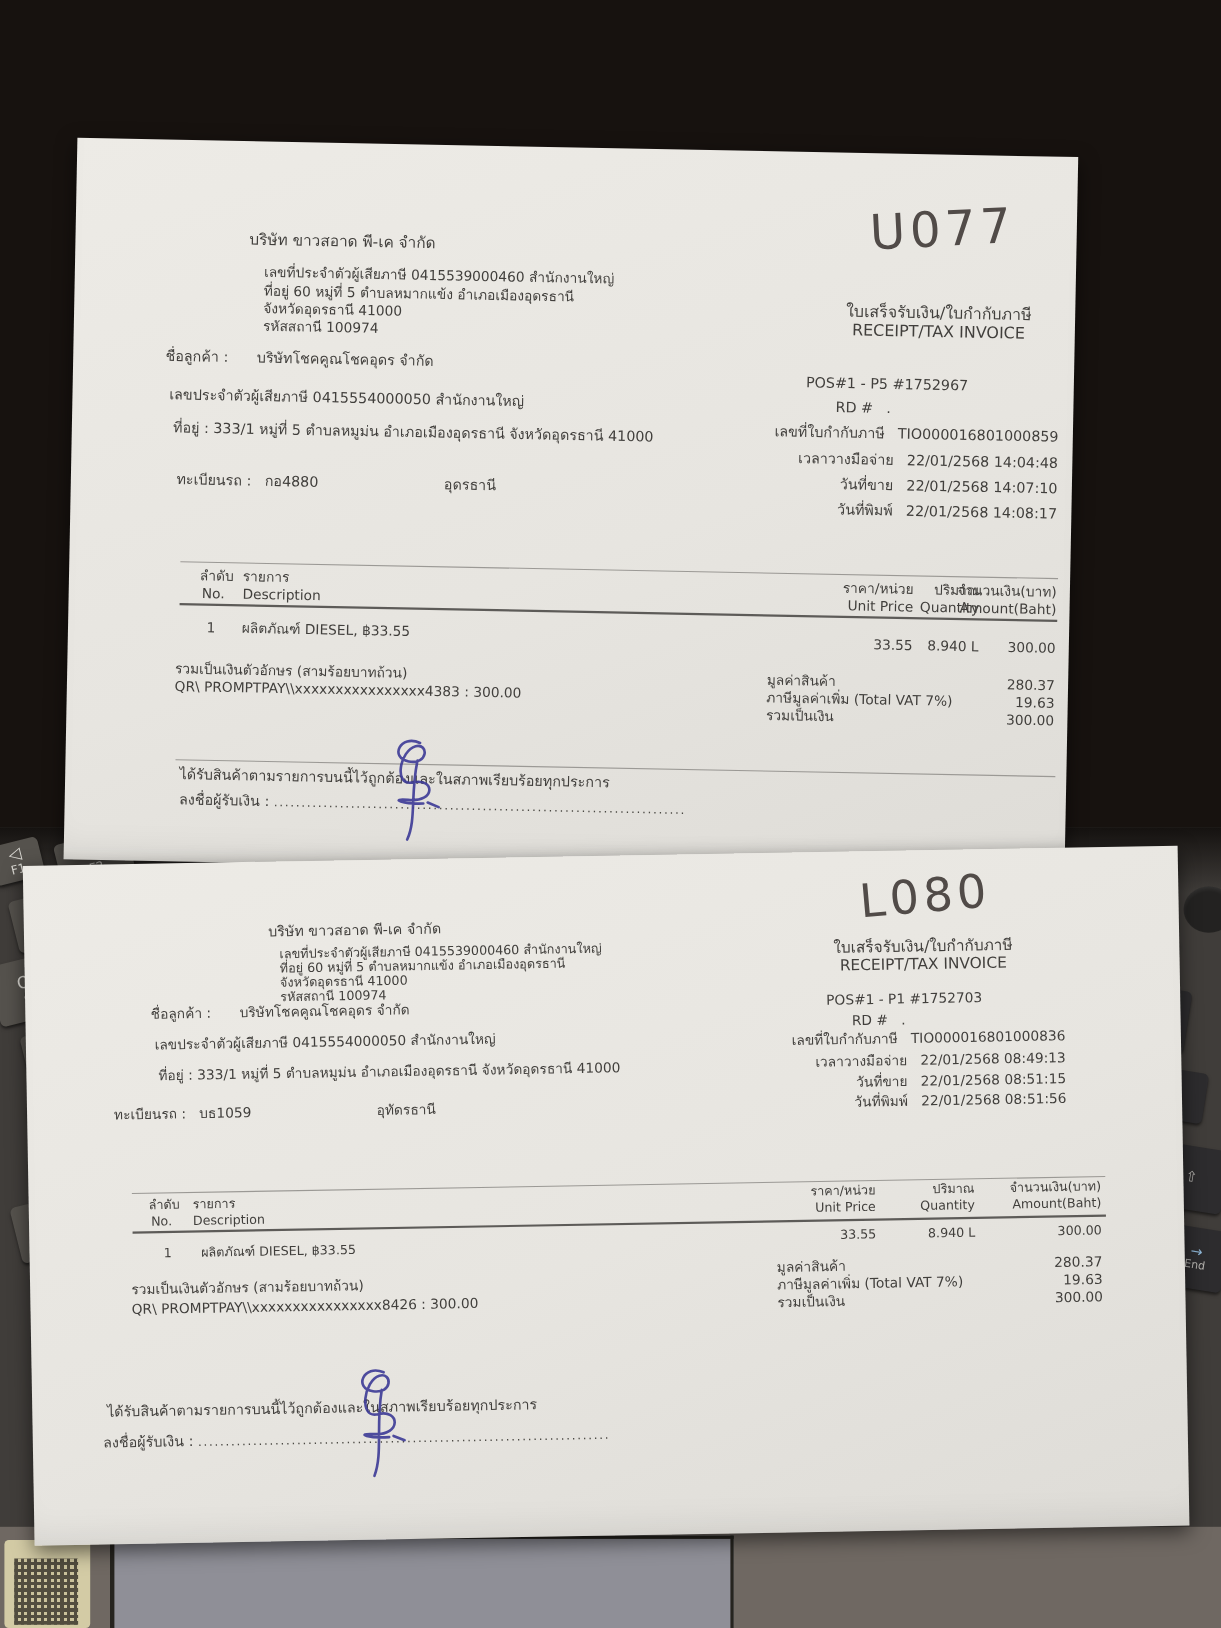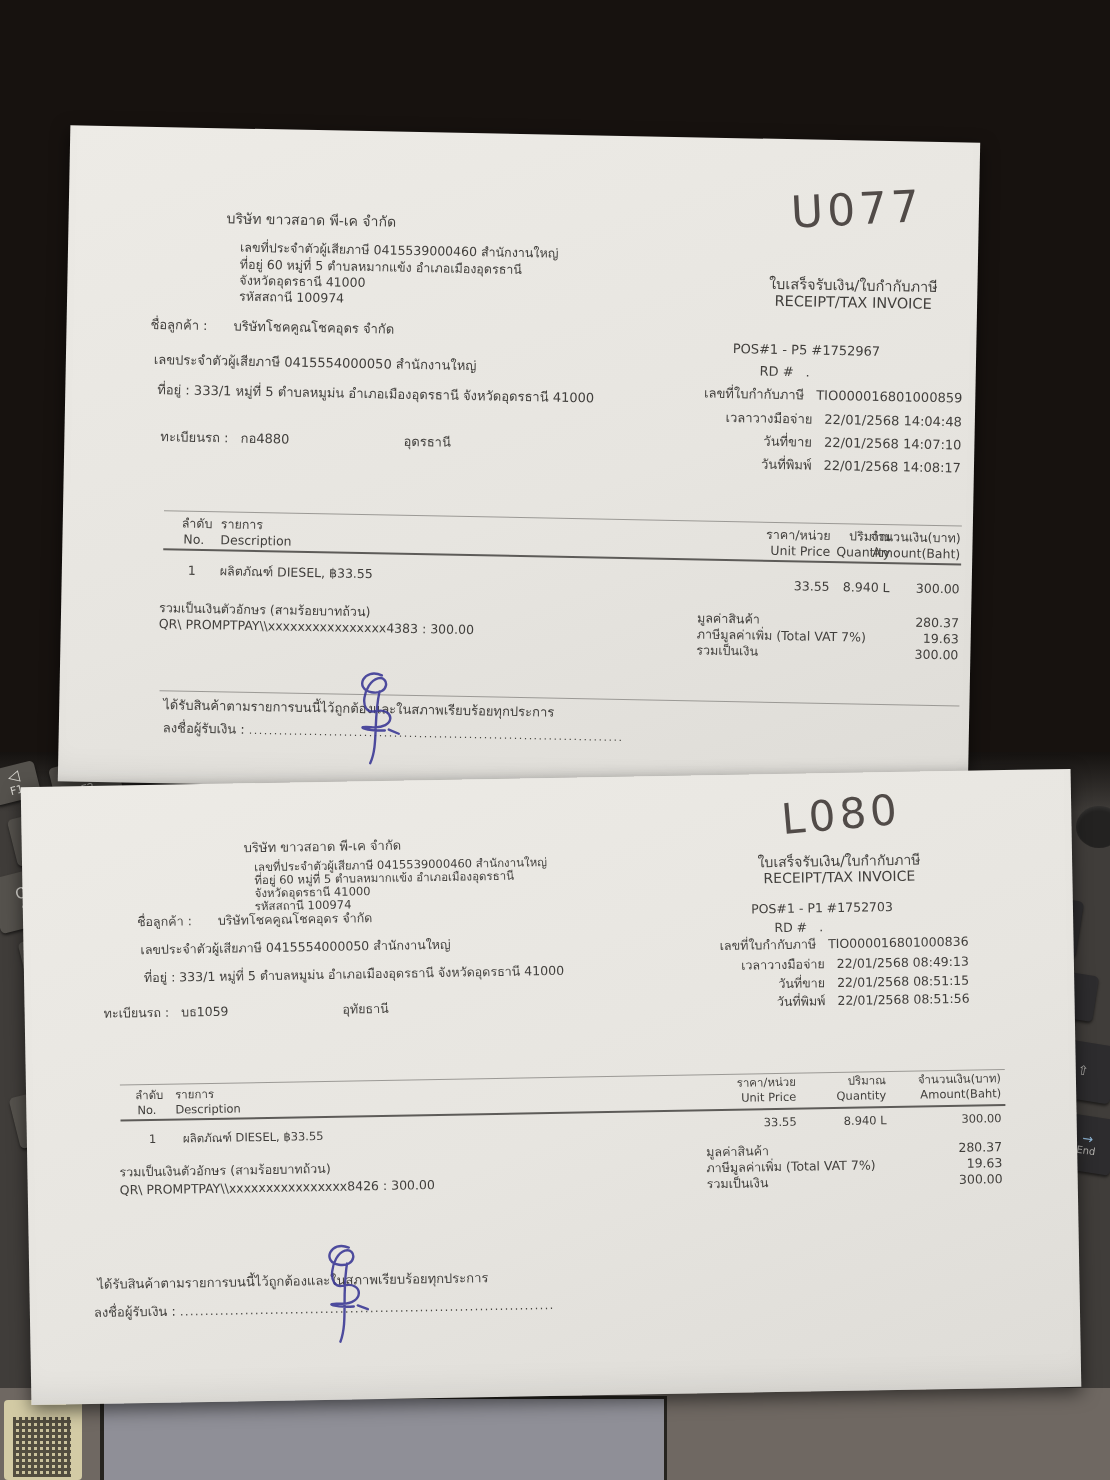--- a/index.html
+++ b/index.html
@@ -212,21 +212,21 @@
 
     <div class="t fs12 pair" style="left:114px;top:130px;">
       <span>ชื่อลูกค้า :</span>
       <span>บริษัทโชคคูณโชคอุดร จำกัด</span>
     </div>
     <div class="t fs12" style="left:117px;top:158px;">เลขประจำตัวผู้เสียภาษี 0415554000050 สำนักงานใหญ่</div>
     <div class="t fs12" style="left:120px;top:186px;">ที่อยู่ : 333/1 หมู่ที่ 5 ตำบลหมูม่น อำเภอเมืองอุดรธานี จังหวัดอุดรธานี 41000</div>
     <div class="t fs12" style="left:79px;top:221px;">
       <span>ทะเบียนรถ :</span>
       <span style="margin-left:8px;">บธ1059</span>
-      <span style="margin-left:110px;">อุทัยธานี</span>
+      <span style="margin-left:110px;">อุทัดรธานี</span>
     </div>
 
     <div class="t fs12" style="right:180px;top:128px;">POS#1 - P1   #1752703</div>
     <div class="t fs12 pos-row" style="right:250px;top:147px;">
       <span>RD #</span>
       <span>.</span>
     </div>
     <div class="t fs12 pos-row" style="right:105px;top:164px;">
       <span>เลขที่ใบกำกับภาษี</span>
       <span>TIO000016801000836</span>

